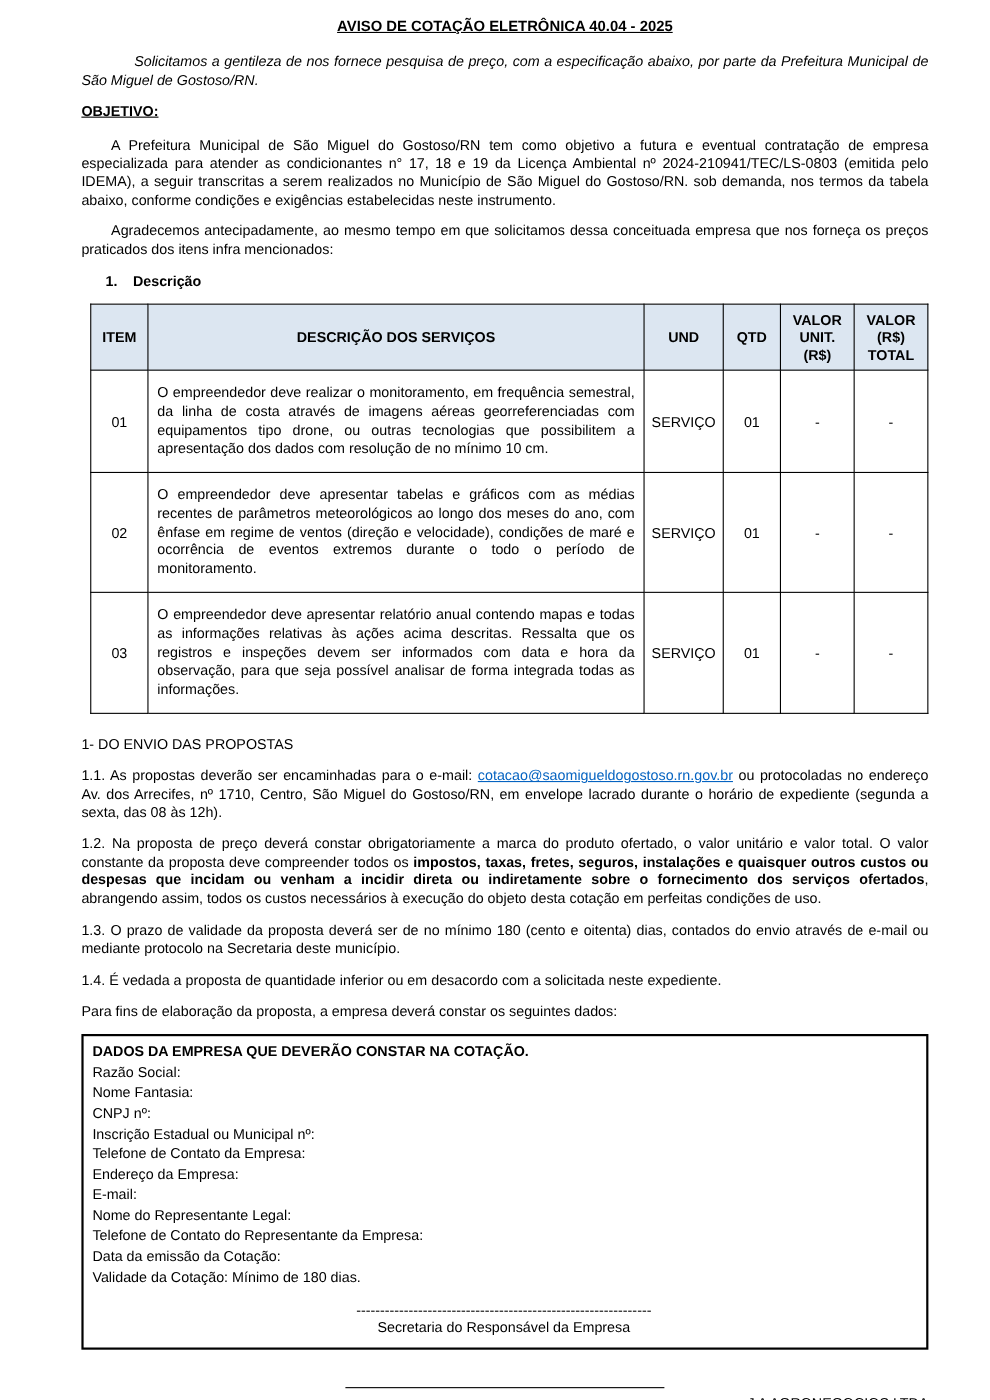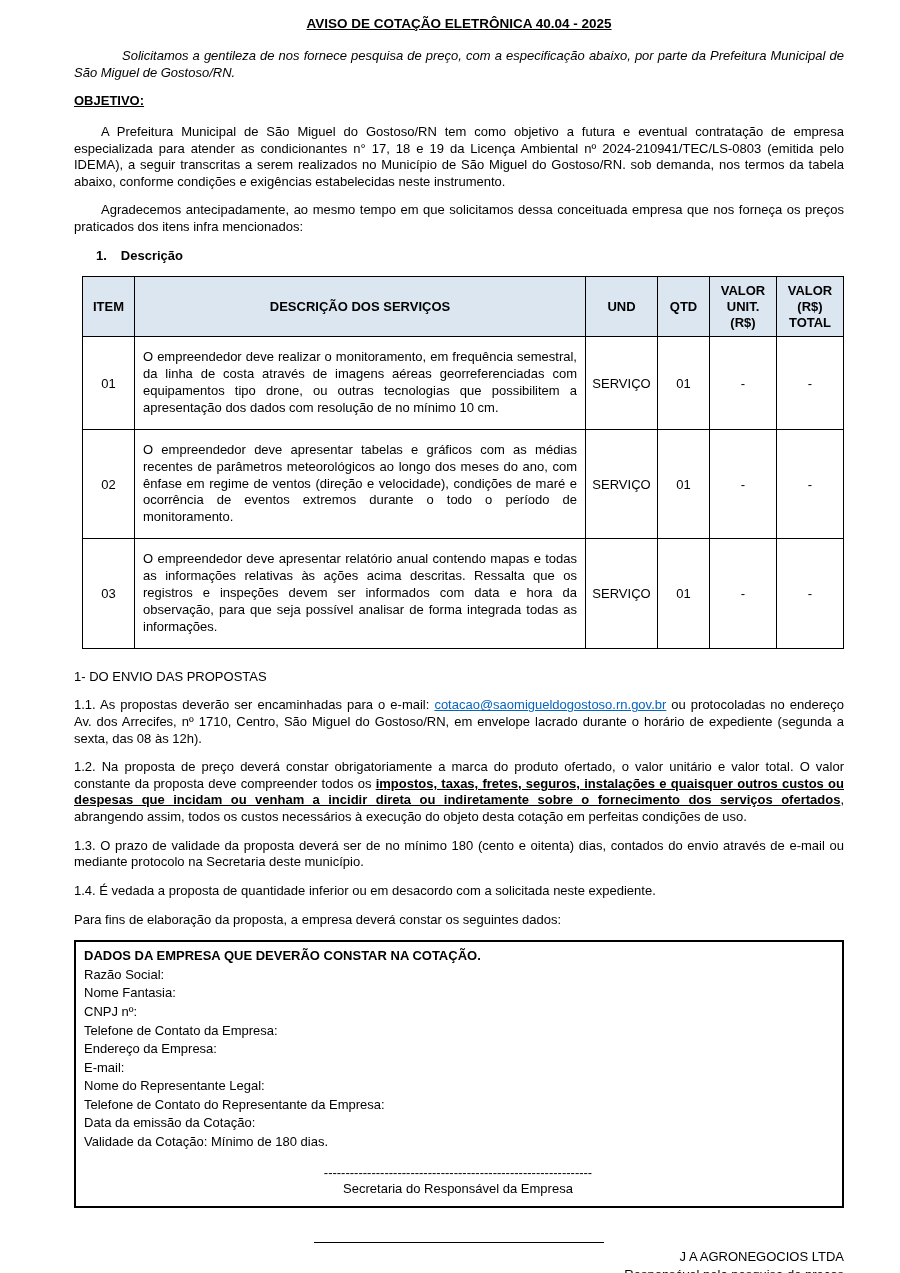--- a/index.html
+++ b/index.html
@@ -51,21 +51,21 @@
   .col-und   { width:72px; }
   .col-qtd   { width:52px; }
   .col-unit  { width:67px; }
   .col-total { width:67px; }
   .services-table td.c { text-align:center; vertical-align:middle; padding:4px 2px; }
   .services-table td.desc {
     text-align:justify; vertical-align:middle;
     padding:12px 8px; line-height:1.3;
   }
 
-  .bold-ul { font-weight:bold; text-decoration:underline; }
+  .bold-ul { font-weight:bold; }
   a.email-link { color:#0563c1; text-decoration:underline; cursor:pointer; }
 
   .company-box {
     border:2px solid #000;
     padding:5px 10px 8px 8px;
     margin-top:2px;
     margin-bottom:0;
     font-size:13px;
     line-height:1.43;
   }
@@ -149,20 +149,21 @@
 
   <p>1.4. É vedada a proposta de quantidade inferior ou em desacordo com a solicitada neste expediente.</p>
 
   <p class="no-just">Para fins de elaboração da proposta, a empresa deverá constar os seguintes dados:</p>
 
   <div class="company-box">
     <div class="box-title">DADOS DA EMPRESA QUE DEVERÃO CONSTAR NA COTAÇÃO.</div>
     <div class="box-field">Razão Social:</div>
     <div class="box-field">Nome Fantasia:</div>
     <div class="box-field">CNPJ nº:</div>
+    <div class="box-field">Inscrição Estadual ou Municipal nº:</div>
     <div class="box-field">Telefone de Contato da Empresa:</div>
     <div class="box-field">Endereço da Empresa:</div>
     <div class="box-field">E-mail:</div>
     <div class="box-field">Nome do Representante Legal:</div>
     <div class="box-field">Telefone de Contato do Representante da Empresa:</div>
     <div class="box-field">Data da emissão da Cotação:</div>
     <div class="box-field">Validade da Cotação: Mínimo de 180 dias.</div>
     <div class="box-sign-block">
       <div class="box-dashes">--------------------------------------------------------------</div>
       <div class="box-sign-label">Secretaria do Responsável da Empresa</div>

